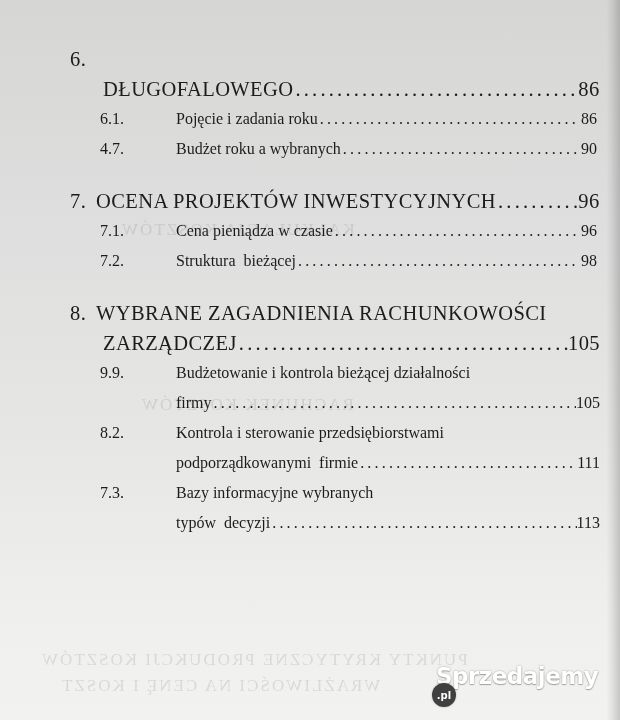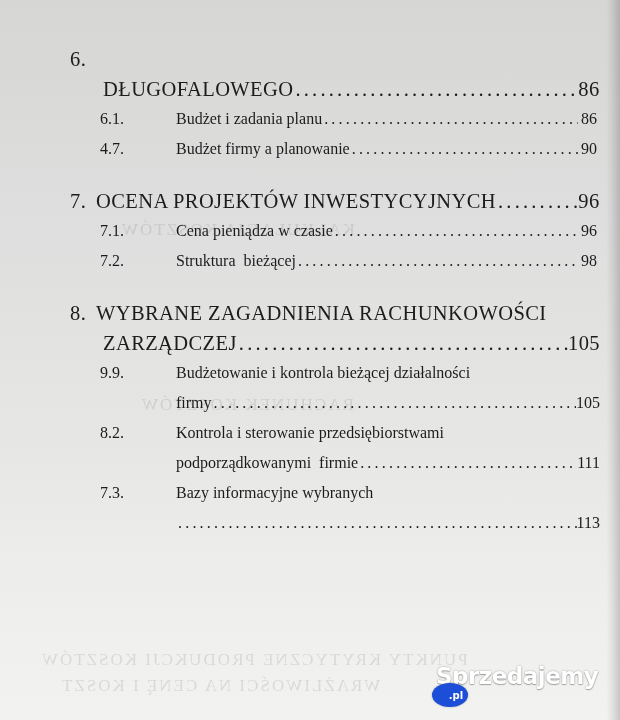--- a/index.html
+++ b/index.html
@@ -89,30 +89,29 @@
       font-size: 23px;
       color: #ffffff;
       letter-spacing: -0.5px;
       text-shadow: 0 0 2px rgba(0,0,0,0.35), 0 1px 1px rgba(0,0,0,0.25);
     }
     .wm-badge {
       margin-left: -4px;
       margin-top: -6px;
       width: 24px; height: 24px;
       border-radius: 50%;
-      background: #1d4ed8;
+      background: #404040;
       color: #fff;
       font-family: "DejaVu Sans", "Liberation Sans", sans-serif;
       font-weight: bold;
       font-size: 10px;
       display: flex;
       align-items: center;
       justify-content: center;
       box-shadow: 0 0 2px rgba(0,0,0,0.3);
-      padding-left: 12px;
     }
   </style>
 </head>
 <body>
 
 <div class="page">
 
   <div class="bleed" style="left:120px; top:220px;">KALKULACJA KOSZTÓW</div>
   <div class="bleed" style="left:140px; top:395px;">RACHUNEK KOSZTÓW</div>
   <div class="bleed" style="left:40px; top:650px;">PUNKTY KRYTYCZNE PRODUKCJI KOSZTÓW</div>
@@ -123,27 +122,27 @@
     <div class="row chapter">
       <span class="num ch-num">6.</span>
     </div>
     <div class="row chapter indent-cont-ch">
       <span class="text">DŁUGOFALOWEGO</span>
       <span class="dots"></span>
       <span class="page-num">86</span>
     </div>
     <div class="row indent-sub">
       <span class="num sub-num">6.1.</span>
-      <span class="text" style="padding-left:42px">Budżet i zadania planu</span>
+      <span class="text" style="padding-left:42px">Pojęcie i zadania roku</span>
       <span class="dots"></span>
       <span class="page-num">86</span>
     </div>
     <div class="row indent-sub">
       <span class="num sub-num">4.7.</span>
-      <span class="text" style="padding-left:42px">Budżet firmy a planowanie</span>
+      <span class="text" style="padding-left:42px">Budżet roku a wybranych</span>
       <span class="dots"></span>
       <span class="page-num">90</span>
     </div>
 
     <div class="gap"></div>
 
     <div class="row chapter">
       <span class="num ch-num">7.</span>
       <span class="text">OCENA PROJEKTÓW INWESTYCYJNYCH</span>
       <span class="dots"></span>
@@ -192,20 +191,21 @@
       <span class="text" style="white-space:pre">podporządkowanymi  firmie</span>
       <span class="dots"></span>
       <span class="page-num">111</span>
     </div>
 
     <div class="row indent-sub">
       <span class="num sub-num">7.3.</span>
       <span class="text" style="padding-left:42px">Bazy informacyjne wybranych</span>
     </div>
     <div class="row" style="padding-left:80px">
+      <span class="text" style="white-space:pre">typów  decyzji</span>
       <span class="dots"></span>
       <span class="page-num">113</span>
     </div>
 
     <div class="gap"></div>
 
   </div>
 
   <div class="edge-shadow"></div>
 

